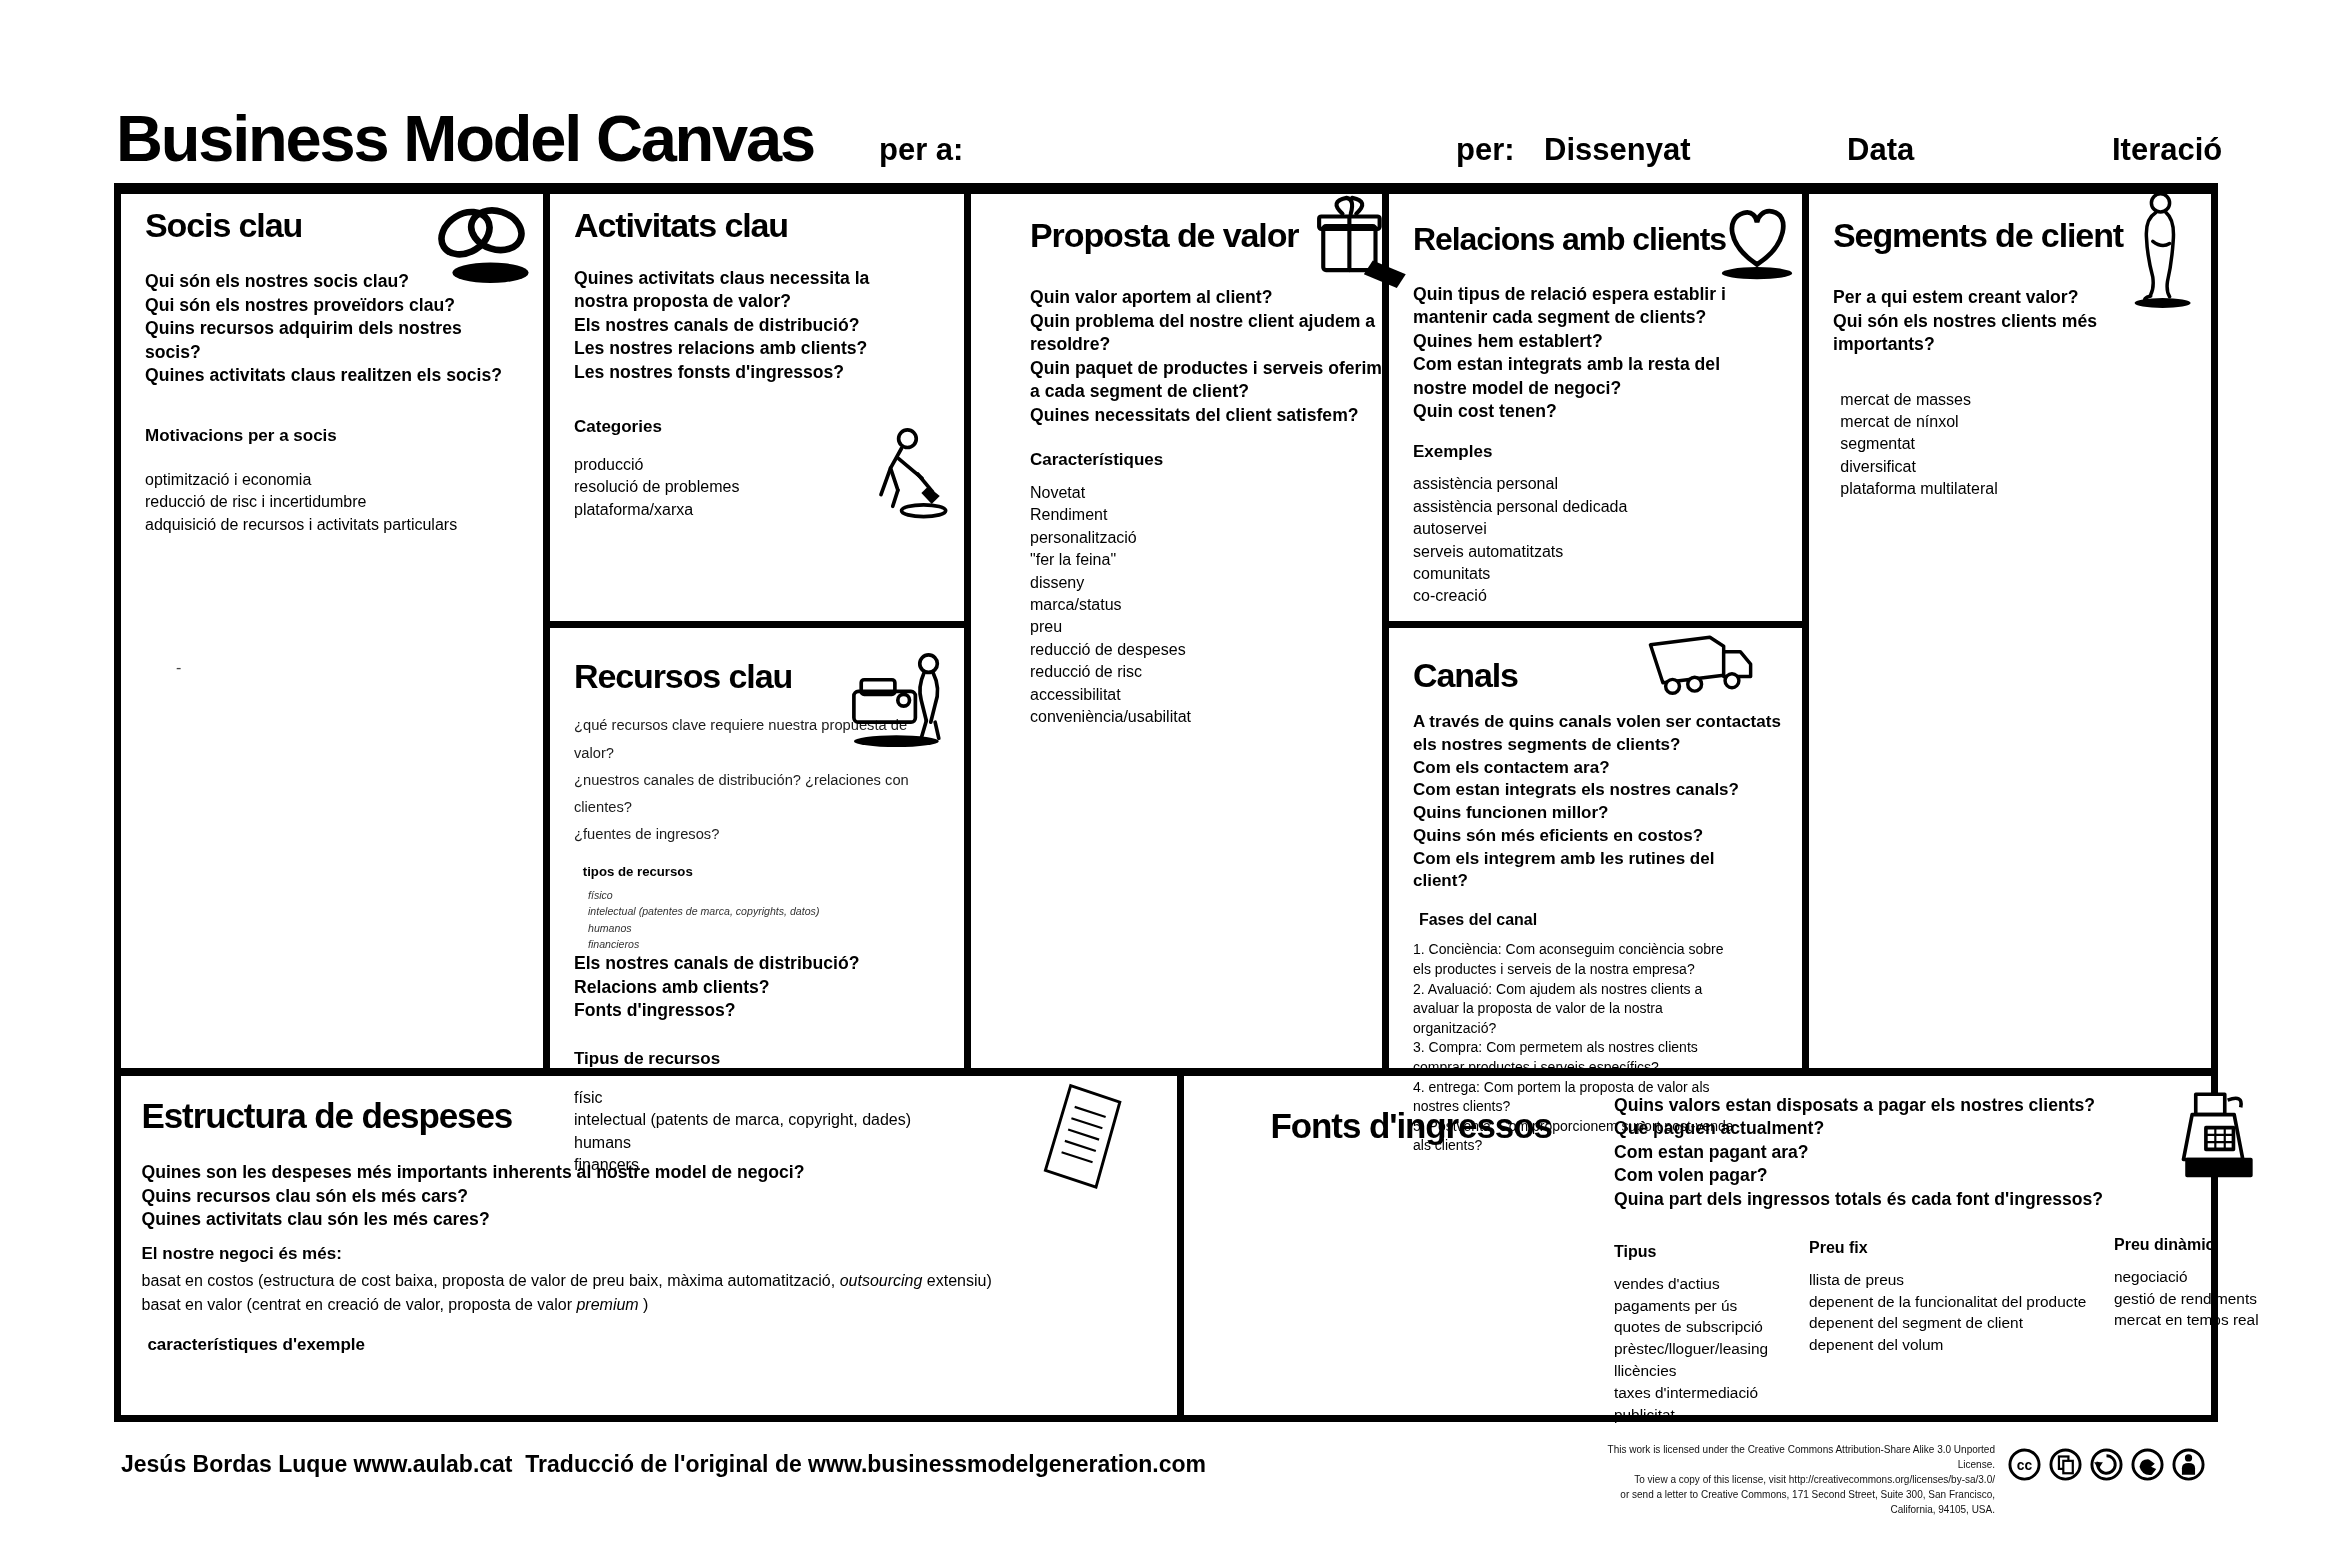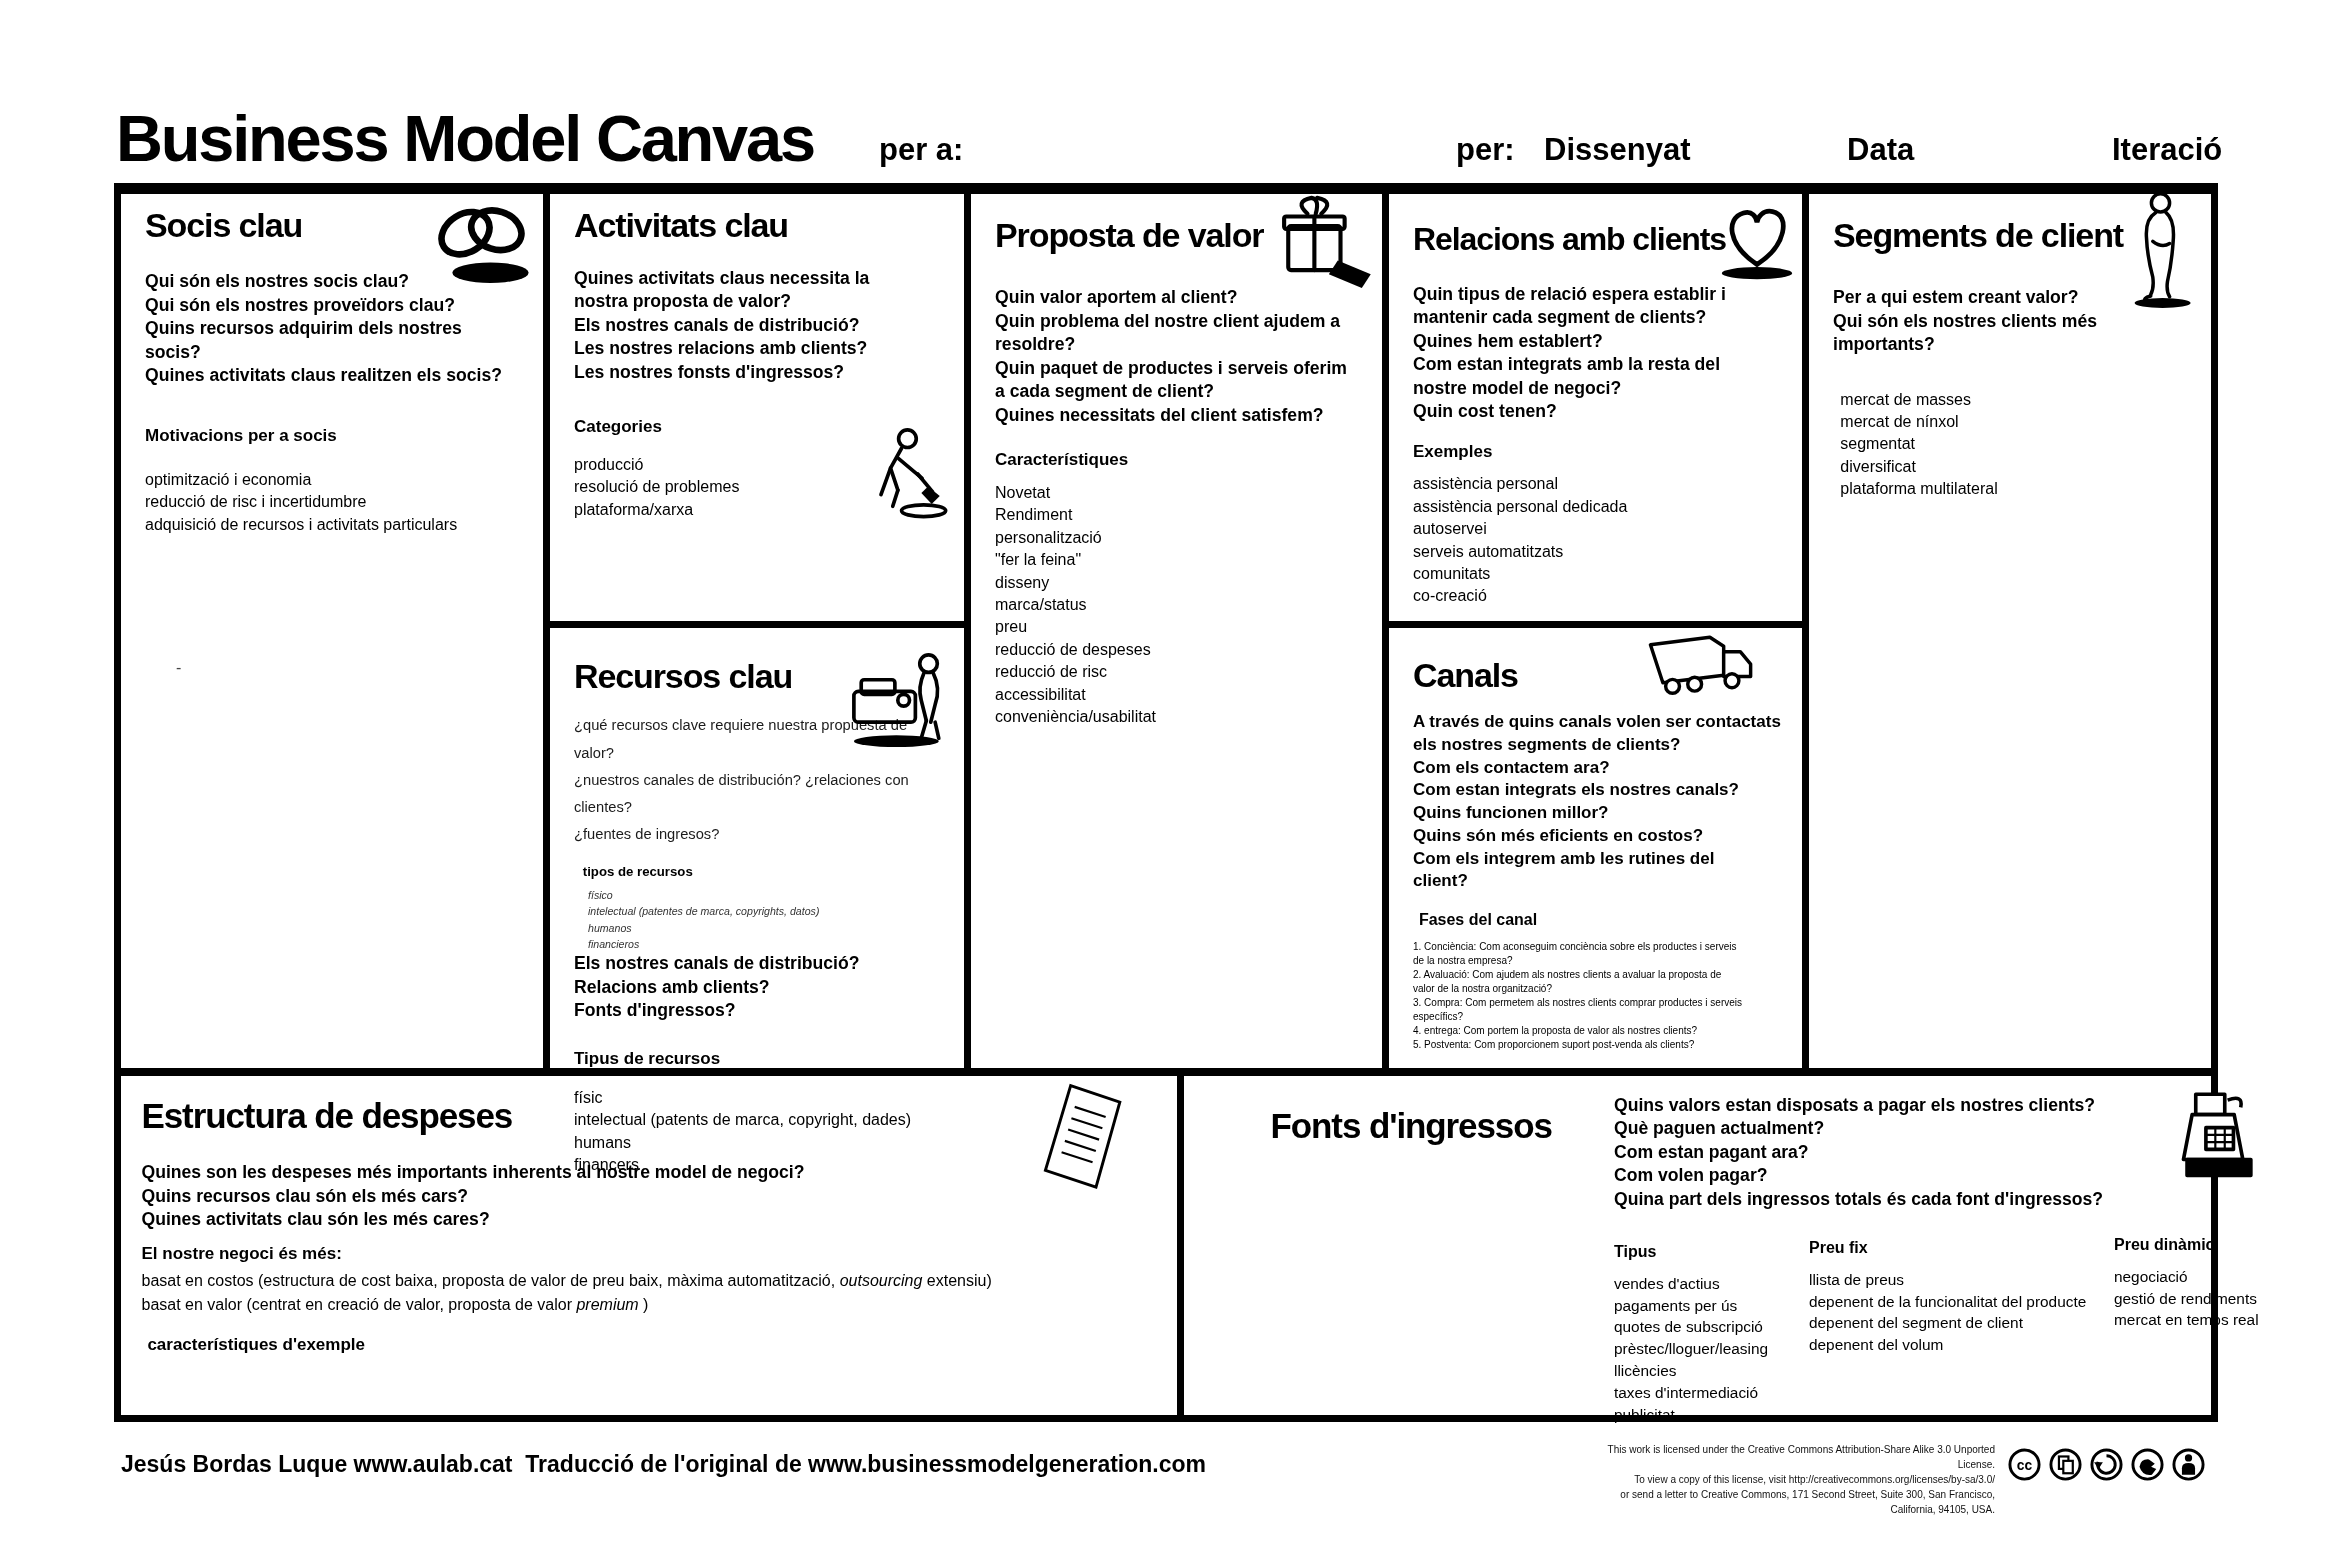--- a/index.html
+++ b/index.html
@@ -29,21 +29,21 @@
   .it{font-size:16px;line-height:1.4;}
   .icon{position:absolute;}
 
   
   .es-q{font-size:14.7px;line-height:1.85;color:#1b1b1b;}
   .es-sub{font-size:13.2px;font-weight:bold;margin-top:16px;}
   .es-it{font-size:10.6px;font-style:italic;line-height:1.55;color:#333;margin-top:7.3px;}
 
   
   #sec-canals .q{font-size:17px;}
-  .fase{font-size:10px;line-height:1.4;}
+  .fase{font-size:14px;line-height:1.4;}
 
   
   .body-line{font-size:16px;line-height:1.5;}
   .rev-col{position:absolute;}
   .rev-col .sub{font-size:16px;}
   .rev-col .it{font-size:15.4px;line-height:1.42;}
 
   
   .credit{position:absolute;left:121px;top:1451px;font-size:23px;font-weight:bold;white-space:pre;}
   .license{position:absolute;left:1599px;top:1442px;width:396px;text-align:right;
@@ -155,21 +155,21 @@
     <div class="q">Fonts d'ingressos?</div>
     <div class="sub mt36">Tipus de recursos</div>
     <div class="mt24">
       <div class="it">físic</div>
       <div class="it">intelectual (patents de marca, copyright, dades)</div>
       <div class="it">humans</div>
       <div class="it">financers</div>
     </div>
   </div>
 
-  <div class="sec" id="sec-proposta" style="left:971px;top:189px;width:412px;height:878px;">
+  <div class="sec" id="sec-proposta" style="left:1006px;top:189px;width:412px;height:878px;">
     <div class="sec-title" style="margin-top:10.3px;">Proposta de valor</div>
     <span class="icon" style="right:4.4px;top:1.5px;">
       <svg width="110" height="110" viewBox="0 0 160 150" fill="none" stroke="#000" stroke-width="6" stroke-linecap="round" stroke-linejoin="round">
         <rect x="28" y="46" width="76" height="64" rx="4"></rect>
         <rect x="22" y="32" width="88" height="18" rx="3"></rect>
         <path d="M66 32 v78"></path>
         <path d="M56 28 q-20 -18 6 -23 q12 2 6 23"></path>
         <path d="M76 28 q20 -18 -6 -23"></path>
         <path d="M100 96 l48 20 -13 20 -48 -20 z" fill="#000" stroke="none"></path>
       </svg>

